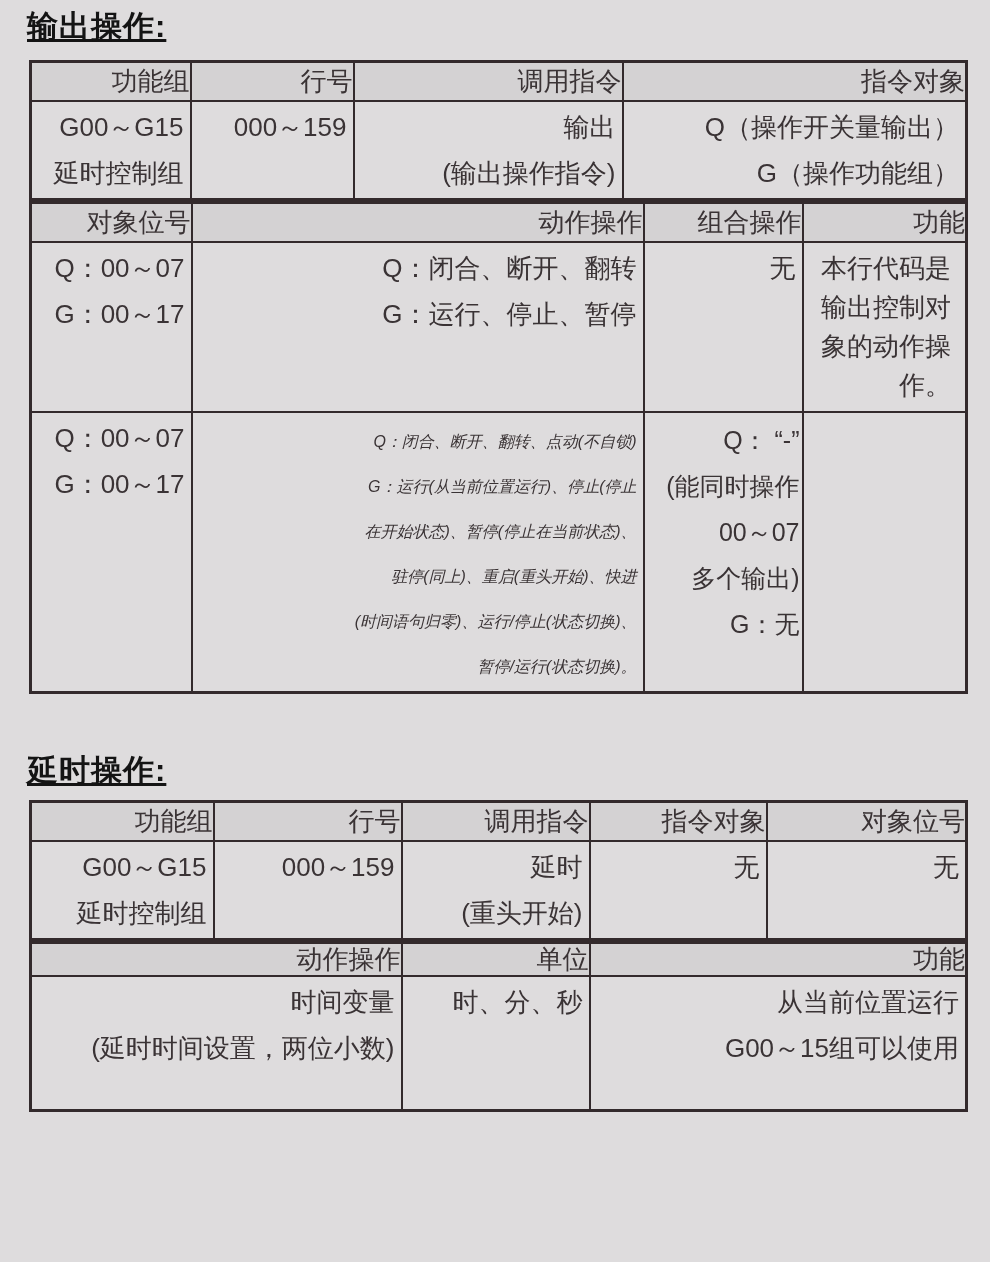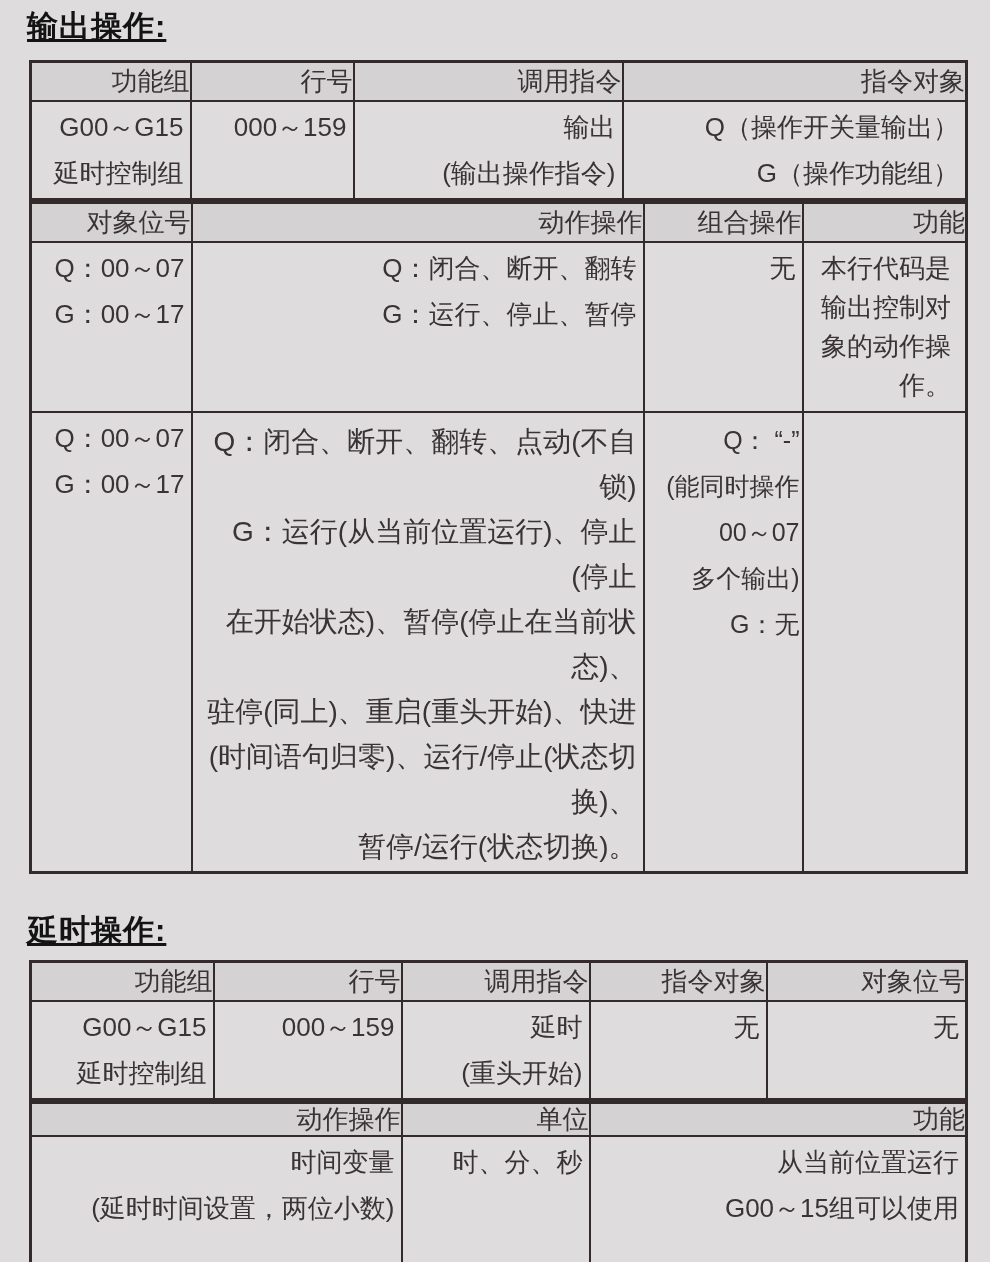--- a/index.html
+++ b/index.html
@@ -16,21 +16,21 @@
     width:990px;height:1262px;overflow:hidden;
     font-family:"Liberation Sans","DejaVu Sans",sans-serif;
     color:var(--txt);
     padding-left:27px;
   }
   .sec-heading{
     font-size:31px;font-weight:bold;color:var(--heading);
     line-height:38px;letter-spacing:1px;text-decoration:underline;
   }
   .h1{margin-top:8px;}
-  .h2{margin-top:38px;}
+  .h2{margin-top:58px;}
   table{
     border-collapse:collapse;table-layout:fixed;
     width:936px;margin-left:2px;
     background:var(--cell);
     border:3px solid var(--border);
   }
   .mt14{margin-top:14px;}
   .mt10{margin-top:10px;}
   th,td{
     border:2px solid var(--border);
@@ -44,21 +44,21 @@
     padding:3px 0;
     line-height:31px;
   }
   td{
     vertical-align:top;
     white-space:pre-line;
     line-height:46px;
     padding:2px 6px;
   }
   td.vmid{vertical-align:middle;}
-  td.dense{font-size:28px;line-height:45px;padding-top:6px;}
+  td.dense{font-size:16px;line-height:45px;padding-top:6px;font-style:italic;}
   td.combo{font-size:25px;line-height:46px;padding:4px 2px;}
   td.wrapnarrow{white-space:normal;line-height:39px;padding:6px 14px;}
   
   .t1a tr.hr{height:37px;} .t1a tr.r1{height:93px;} .t1a tr.r2{height:141px;}
   .t1b tr.hr{height:35px;} .t1b tr.r1{height:155px;} .t1b tr.r2{height:275px;}
   .t2a tr.hr{height:38px;} .t2a tr.r1{height:97px;}
   .t2b tr.hr{height:32px;} .t2b tr.r1{height:134px;}
   .t2b th{line-height:27px;padding:2px 0;}
 </style>
 </head>

